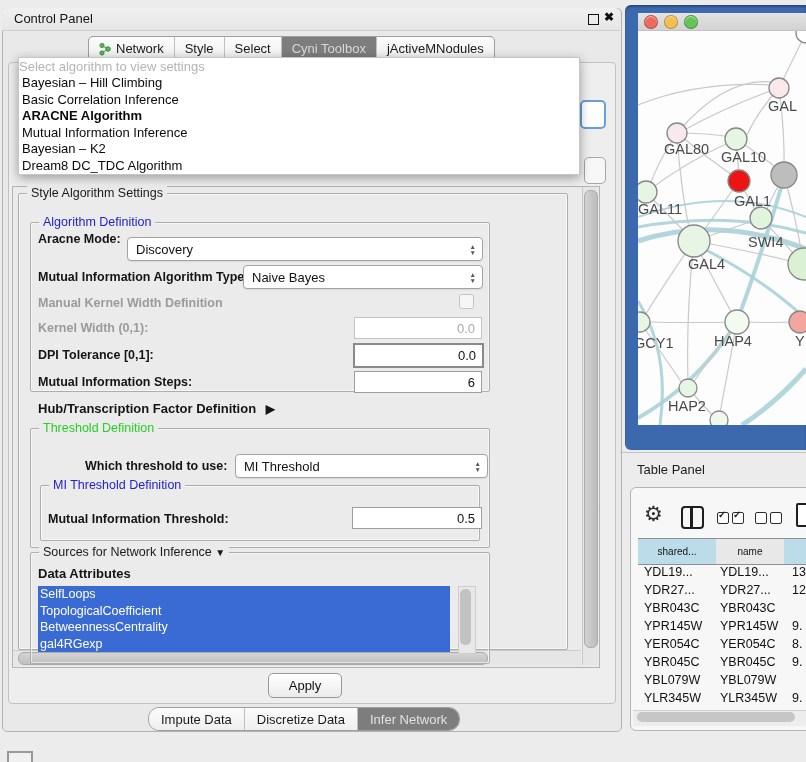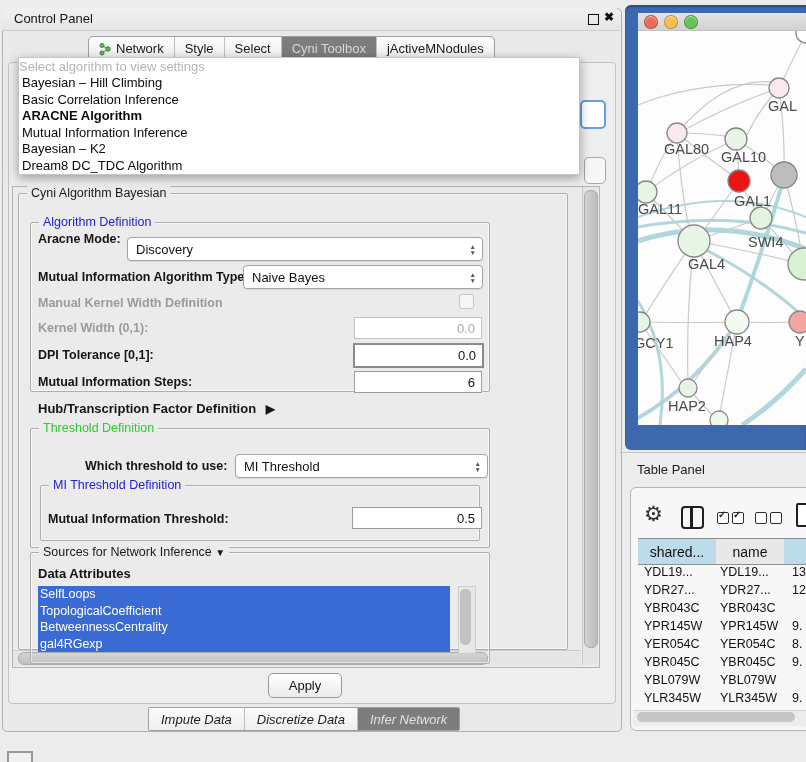--- a/index.html
+++ b/index.html
@@ -54,42 +54,42 @@
   .field.focus{border:2px solid #8a8a8a;}
   .checkbox{width:13px;height:13px;border:1px solid #c4c4c4;border-radius:3px;background:#f6f6f6;}
 
   .attr-list{left:38px;top:586px;width:412px;height:66px;background:#3a6ad4;overflow:hidden;}
   .attr-item{height:16.5px;line-height:16.5px;color:#ffffff;font-size:12.5px;padding-left:2px;white-space:nowrap;}
   .attr-scroll-track{left:458px;top:586px;width:16px;height:66px;background:#e8e8e8;border:1px solid #cdcdcd;}
   .attr-scroll-thumb{left:460px;top:589px;width:11px;height:56px;background:#c2c2c2;border-radius:5px;}
 
   .apply-btn{left:268px;top:673px;width:72px;height:23px;background:linear-gradient(#ffffff,#ebebeb);border:1px solid #989898;border-radius:5px;font-size:13px;color:#111;display:flex;align-items:center;justify-content:center;}
 
-  .bottom-tabbar{left:148px;top:707px;height:22px;display:flex;border:1px solid #9f9f9f;border-radius:2px;overflow:hidden;font-style:italic;}
+  .bottom-tabbar{left:148px;top:707px;height:22px;display:flex;border:1px solid #9f9f9f;border-radius:11px;overflow:hidden;}
   .btab{display:flex;align-items:center;justify-content:center;font-size:13px;color:#1b1b1b;background:linear-gradient(#fbfbfb,#efefef);border-right:1px solid #bdbdbd;padding:0 12px;}
   .btab:last-child{border-right:none;}
   .btab.selected{background:#7d7d7d;color:#e2e2e2;}
 
   
   .net-frame{left:625px;top:5px;width:181px;height:445px;background:#3c69ae;border-radius:6px 0 0 6px;box-shadow:inset 0 2px 2px rgba(0,0,20,0.3);}
   .net-canvas{left:638px;top:13px;width:168px;height:412px;background:#fdfdfd;overflow:hidden;}
   .net-titlestrip{left:638px;top:13px;width:168px;height:17px;background:linear-gradient(#e3e3e3,#d2d2d2);border-bottom:1px solid #c2c2c2;}
   .light{width:12px;height:12px;border-radius:50%;top:15px;border:1px solid rgba(0,0,0,0.25);box-shadow:inset 0 1px 1px rgba(255,255,255,0.6);}
 
   
   .divider{left:620px;top:452px;width:186px;height:1px;background:#c3c3c3;}
   .tp-title{left:637px;top:462px;font-size:13px;color:#1d1d1d;}
   .tp-panel{left:630px;top:487px;width:184px;height:242px;background:#f7f7f7;border:1px solid #b5b5b5;border-radius:6px;}
   .gear{left:644px;top:502px;font-size:21px;color:#2f2f2f;}
   .split-icon{left:681px;top:506px;width:19px;height:19px;border:2.5px solid #1f1f1f;border-radius:4px;}
   .split-icon::after{content:"";position:absolute;left:7px;top:0;width:2.5px;height:100%;background:#1f1f1f;}
   .cb{width:10px;height:10px;border:1.6px solid #2d2d2d;border-radius:2px;background:#fff;}
   .cb.checked::after{content:"\2713";position:absolute;top:-4px;left:0px;font-size:10px;font-weight:bold;color:#1f1f1f;}
   .page-icon{left:796px;top:503px;width:16px;height:20px;border:2px solid #1f1f1f;border-radius:2px;background:#fff;}
-  .th{top:538px;height:25px;border-top:1px solid #8f8f8f;border-bottom:1px solid #8f8f8f;border-right:1px solid #9f9f9f;font-size:14px;color:#111;display:flex;align-items:center;justify-content:center;}
+  .th{top:538px;height:25px;border-top:1px solid #8f8f8f;border-bottom:1px solid #8f8f8f;border-right:1px solid #9f9f9f;font-size:10px;color:#111;display:flex;align-items:center;justify-content:center;}
   .trow{left:638px;width:176px;height:18px;display:flex;font-size:12.5px;color:#111;}
   .trow .c1{width:78px;padding-left:6px;box-sizing:border-box;overflow:hidden;white-space:nowrap;}
   .trow .c2{width:68px;padding-left:4px;box-sizing:border-box;overflow:hidden;white-space:nowrap;}
   .trow .c3{width:30px;padding-left:8px;box-sizing:border-box;overflow:hidden;white-space:nowrap;}
   .tp-hscroll-track{left:633px;top:710px;width:178px;height:15px;background:#ededed;border-top:1px solid #d2d2d2;}
   .tp-hscroll-thumb{left:637px;top:712px;width:158px;height:10px;background:#c6c6c6;border-radius:5px;}
 
   .corner-chip{left:7px;top:751px;width:22px;height:11px;border:2px solid #999;border-bottom:none;background:#f0f0f0;}
 </style>
 </head>
@@ -145,21 +145,21 @@
       </div>
   </div>
 
   <div class="abs settings-panel"></div>
   <div class="abs vscroll-track"></div>
   <div class="abs vscroll-thumb"></div>
   <div class="abs hscroll-track"></div>
   <div class="abs hscroll-thumb"></div>
 
   <div class="abs group" style="left:18px;top:193px;width:548px;height:455px;">
-    <span class="legend black">Cyni Algorithm Bayesian</span>
+    <span class="legend black">Style Algorithm Settings</span>
   </div>
 
   <div class="abs group" style="left:30px;top:222px;width:458px;height:168px;">
     <span class="legend blue">Algorithm Definition</span>
   </div>
   <div class="abs lbl" style="left:38px;top:232px;">Aracne Mode:</div>
   <div class="abs combo" style="left:127px;top:237px;width:346px;height:22px;">
     <span>Discovery</span>
     <span class="spin">
         <span>▲</span>

